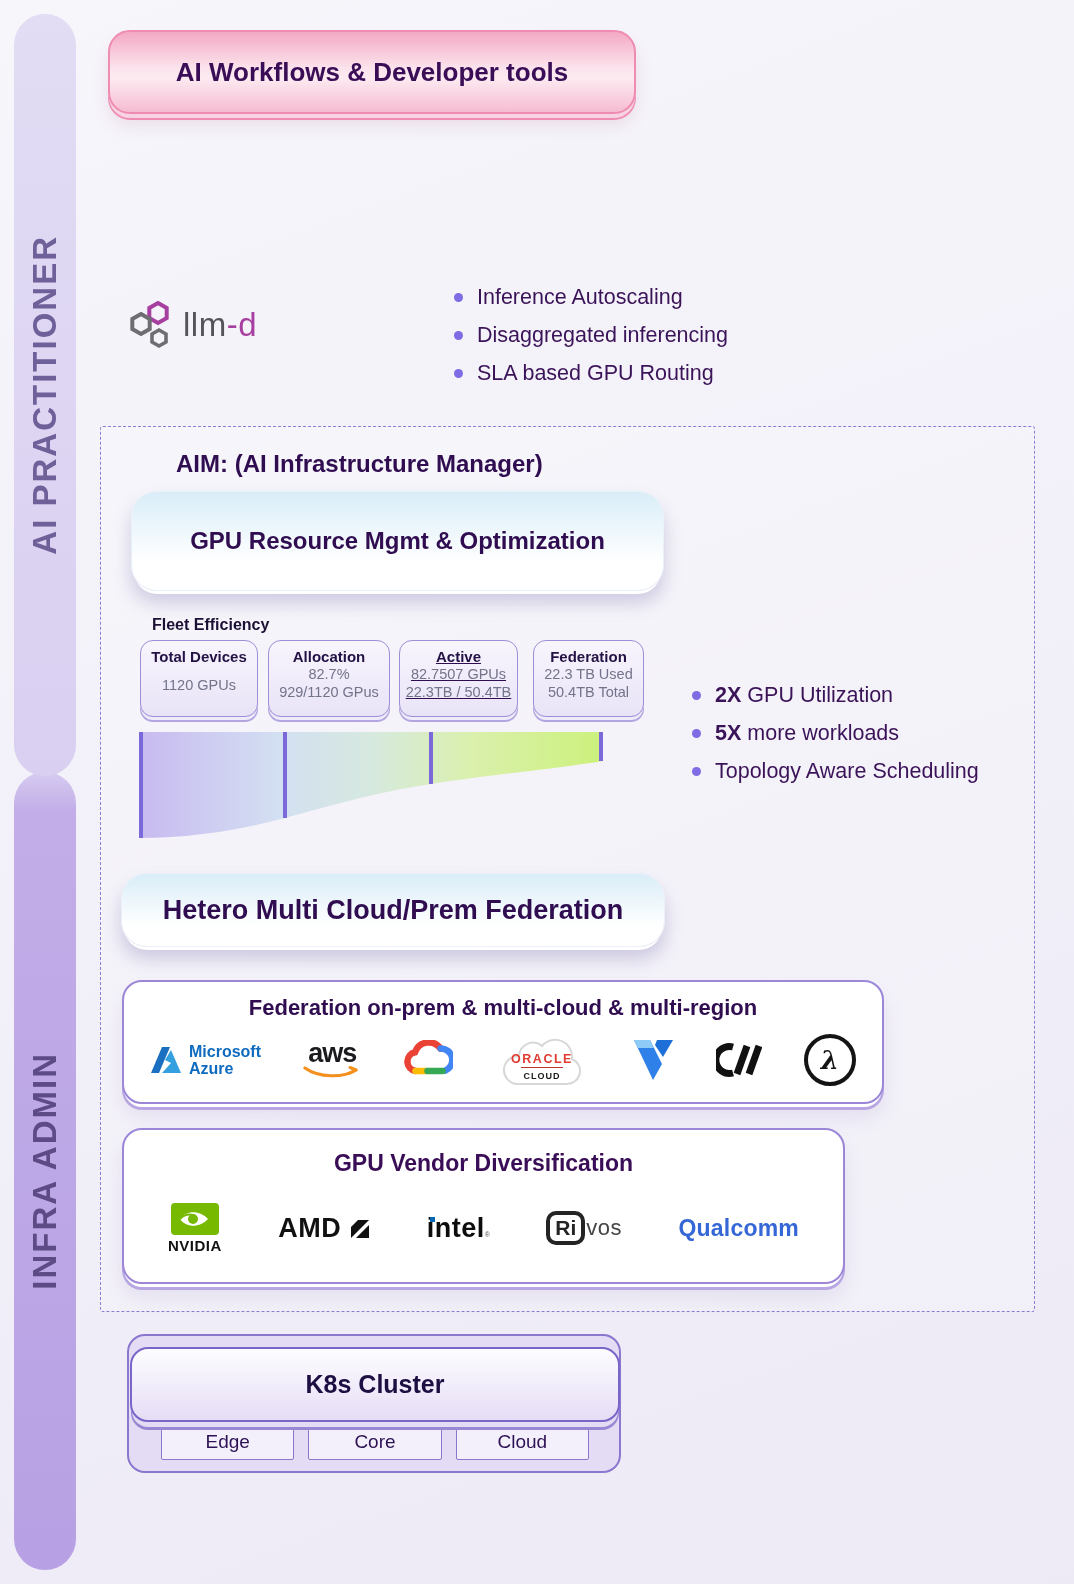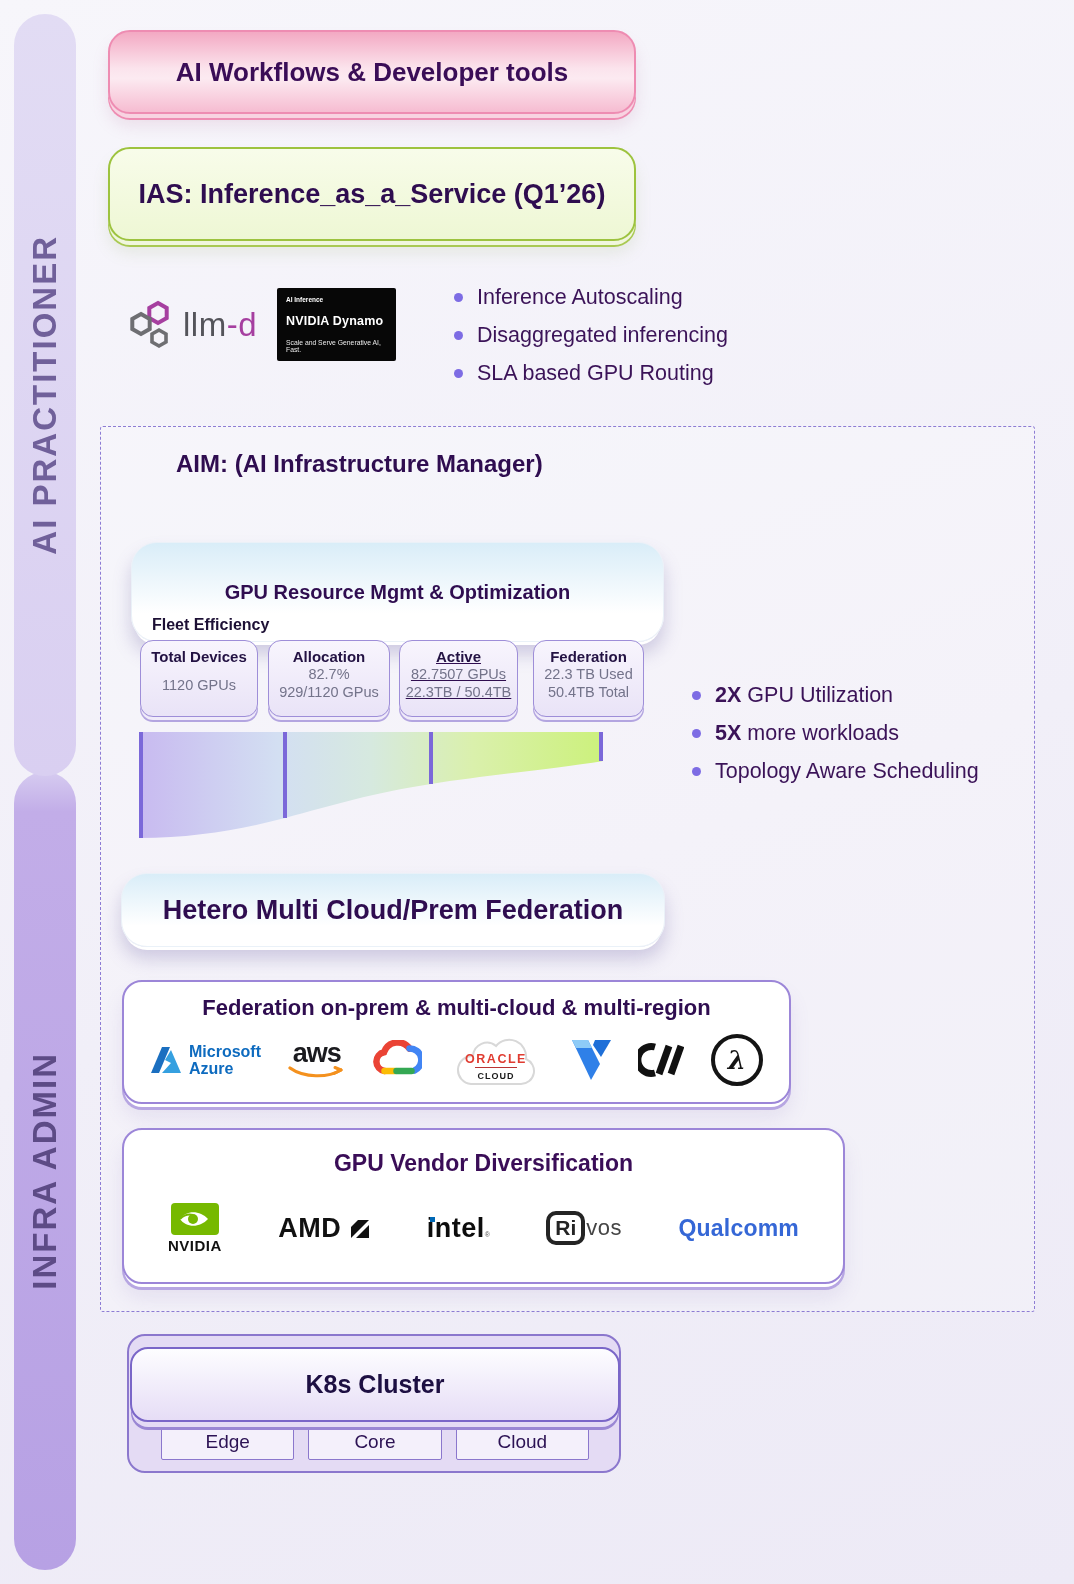--- a/index.html
+++ b/index.html
@@ -59,21 +59,21 @@
   
   #aim-box{left:100px;top:426px;width:935px;height:886px;border:1.6px dashed #8d7cd4;
     border-radius:3px;background:rgba(255,255,255,.22);box-sizing:border-box;}
   #aim-title{left:176px;top:450px;font-size:24px;font-weight:700;color:#2f0d50;}
 
   .node-sky{border-radius:26px;
     background:linear-gradient(180deg,#d9edf8 0%,#ffffff 72%);
     border:1px solid #eaf1f8;
     box-shadow:0 6px 0 -3px #ffffff,0 12px 18px rgba(105,95,160,.28);
     font-weight:700;color:#2f0d50;}
-  #gpu-box{left:131px;top:542px;width:531px;height:98px;font-size:20px;}
+  #gpu-box{left:131px;top:491px;width:531px;height:98px;font-size:24px;}
   #hetero-box{left:121px;top:873px;width:542px;height:72px;font-size:27px;}
 
   #fleet-label{left:152px;top:616px;font-size:16px;font-weight:700;color:#1d1035;}
 
   
   .card{position:absolute;top:0;border:1.5px solid #9e8ed8;border-radius:13px;
     background:linear-gradient(180deg,#f8f5fd 0%,#e9e3f7 100%);
     box-shadow:0 4px 0 -1px #f0ebfa,0 5px 0 0 #b3a5e0;
     box-sizing:border-box;height:77px;padding-top:7px;text-align:center;}
   #cards{left:140px;top:640px;width:504px;height:82px;}
@@ -82,21 +82,21 @@
   .card:first-child .cl{margin-top:11px;}
 
   
   #benefits li b{margin-right:6px;}
   #benefits li b:empty{margin-right:0;}
 
   
   .outline-box{background:#ffffff;border:2px solid #9c86d8;border-radius:20px;
     box-shadow:0 5px 0 -2px #ffffff,0 6px 0 0 #b7a6e2,0 14px 20px rgba(120,100,180,.12);
     box-sizing:border-box;}
-  #fed-box{left:122px;top:980px;width:669px;height:124px;}
+  #fed-box{left:122px;top:980px;width:762px;height:124px;}
   #fed-title{margin-top:13px;text-align:center;font-size:22px;font-weight:700;color:#2f0d50;}
   #fed-logos{display:flex;align-items:center;justify-content:space-between;
     padding:0 26px;margin-top:8px;height:62px;}
   #vendor-box{left:122px;top:1128px;width:723px;height:156px;}
   #vendor-title{margin-top:20px;text-align:center;font-size:23px;font-weight:700;color:#3a0d57;}
   #vendor-logos{display:flex;align-items:center;justify-content:space-between;
     padding:0 44px;margin-top:14px;height:74px;}
 
   
   .logo{display:flex;align-items:center;gap:7px;}
@@ -143,38 +143,30 @@
   <div class="abs pill" id="pill-admin">
     <span class="vlabel">INFRA ADMIN</span>
   </div>
   <div class="abs pill" id="pill-practitioner">
     <span class="vlabel">AI PRACTITIONER</span>
   </div>
 
   <div class="abs node node-pink">
     <span>AI Workflows &amp; Developer tools</span>
   </div>
-  <div class="abs node node-green">
-    <span>IAS: Inference_as_a_Service (Q1’26)</span>
-  </div>
 
   <div class="abs" id="llmd">
     <svg width="46" height="50" viewBox="0 0 46 50">
       <path d="M30 3 L38.7 8 L38.7 18 L30 23 L21.3 18 L21.3 8 Z" fill="none" stroke="#a63fa0" stroke-width="4"></path>
       <path d="M13 14 L21.7 19 L21.7 29 L13 34 L4.3 29 L4.3 19 Z" fill="none" stroke="#6e6e72" stroke-width="4"></path>
       <path d="M31 30 L38 34 L38 42 L31 46 L24 42 L24 34 Z" fill="none" stroke="#6e6e72" stroke-width="3.6"></path>
     </svg>
     <span class="word"><span class="llm-gray">llm</span><span class="llm-purple">-d</span></span>
   </div>
 
-  <div class="abs" id="dynamo">
-    <div class="k">AI Inference</div>
-    <div class="t">NVIDIA Dynamo</div>
-    <div class="s">Scale and Serve Generative AI, Fast.</div>
-  </div>
 
   <ul class="abs blist" id="ias-bullets">
     <li>
         <span class="dot"></span>
         <span>Inference Autoscaling</span>
       </li>
     <li>
         <span class="dot"></span>
         <span>Disaggregated inferencing</span>
       </li>

